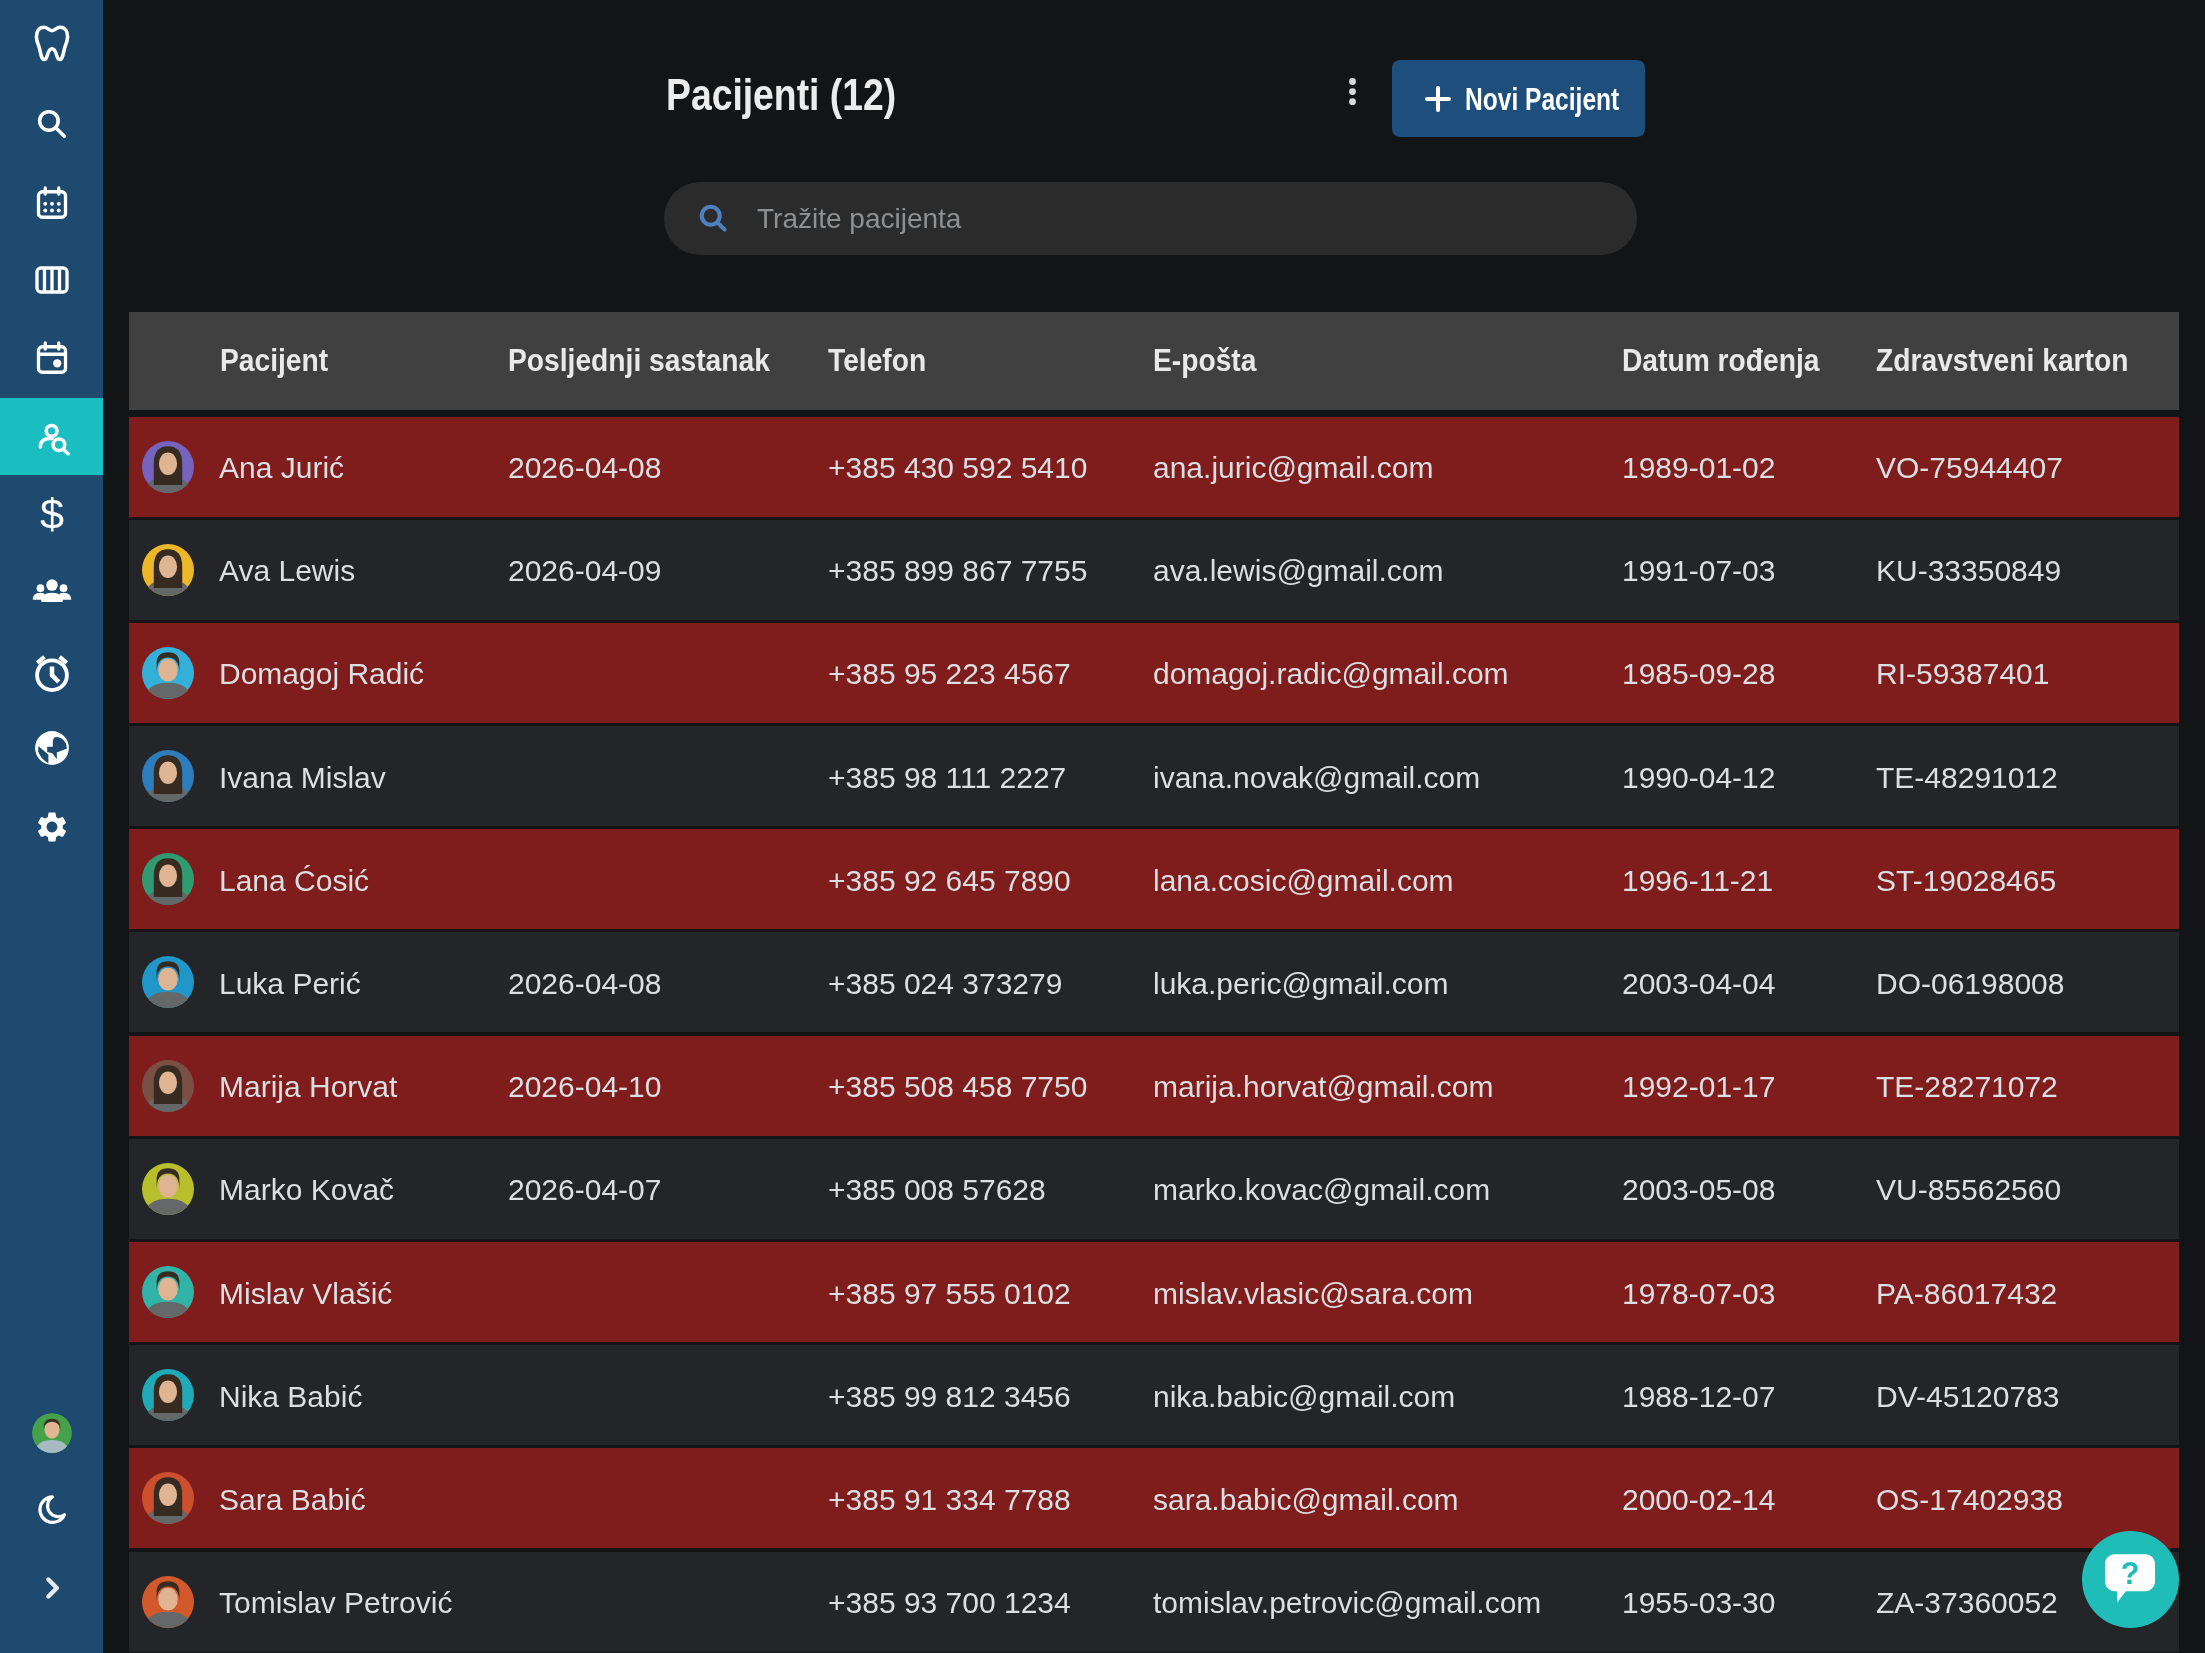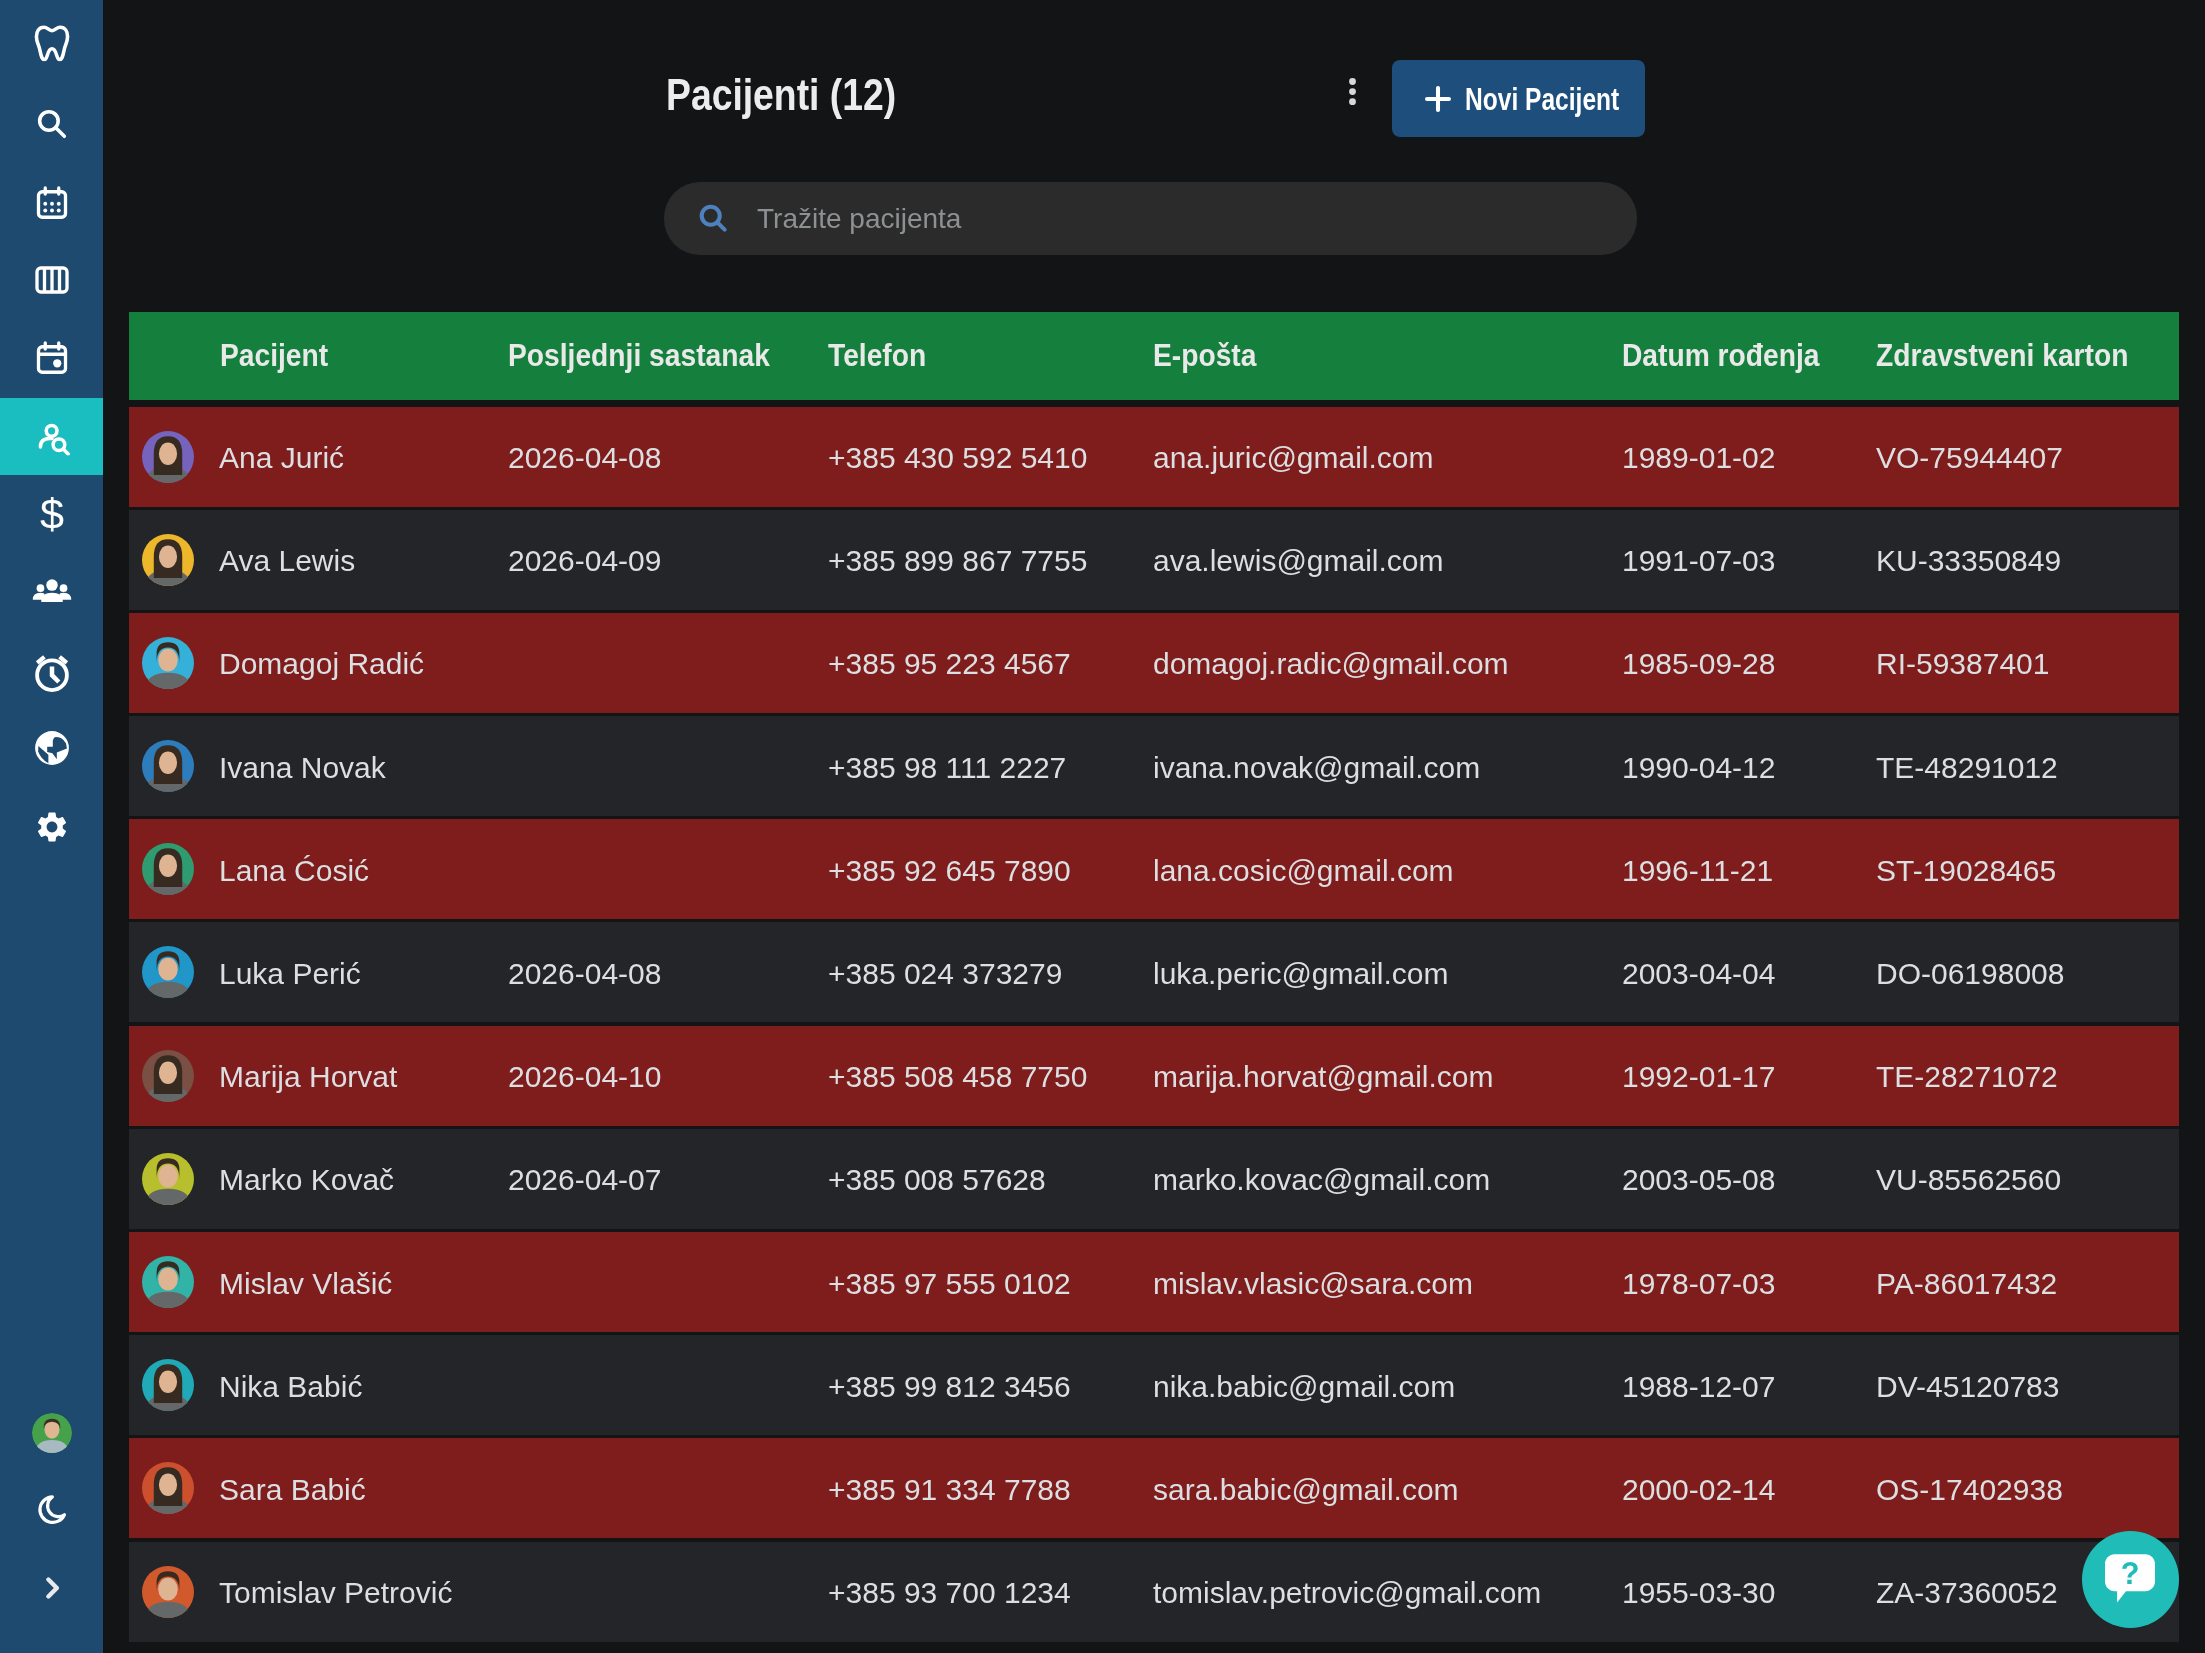--- a/index.html
+++ b/index.html
@@ -9,21 +9,21 @@
   .active-tile { position:absolute; left:0; top:398px; width:103px; height:77px; background:#1bbec0; }
   .title { position:absolute; left:666px; top:69px; font-size:45px; font-weight:bold; color:#ececec; transform:scaleX(0.829); transform-origin:left top; }
   .dots { position:absolute; left:1346px; top:75px; }
   .btn { position:absolute; left:1392px; top:60px; width:253px; height:77px; background:#1d4e7c; border-radius:8px; color:#fff; font-size:31.5px; font-weight:bold; }
   .btn svg { position:absolute; left:33px; top:26px; }
   .btn span { position:absolute; left:73px; top:50%; transform:translateY(-50%) scaleX(0.78); transform-origin:left center; white-space:nowrap; }
   .search { position:absolute; left:664px; top:182px; width:973px; height:73px; background:#2b2b2b; border-radius:36px;text-align:center; }
   .search svg { position:absolute; left:32px; top:18.6px; }
   .search span { position:absolute; left:93px; top:50%; transform:translateY(-50%); color:#8e9193; font-size:28px; }
   .table { position:absolute; left:129px; top:312px; width:2050px; }
-  .thead { position:relative; height:88px; background:#15803d; margin-bottom:6.5px; }
+  .thead { position:relative; height:98px; background:#404040; margin-bottom:6.5px; }
   .thead span { position:absolute; top:50%; transform:translateY(-50%) scaleX(0.91); transform-origin:left center; font-size:31px; font-weight:bold; color:#e9e9e9; }
   .row { position:relative; height:100px; margin-bottom:3.2px; }
   .row.odd { background:#7f1d1d; }
   .row.even { background:#232528; }
   .row span { position:absolute; top:calc(50% + 1.6px); transform:translateY(-50%); font-size:30px; color:#dcdfe2; }
   .row svg.av { position:absolute; left:13px; top:24px; }
   .c1 { left:90px; } .c2 { left:379px; } .c3 { left:699px; } .c4 { left:1024px; } .c5 { left:1493px; } .c6 { left:1747px; }
   .chat { position:absolute; left:2082px; top:1531px; width:97px; height:97px; border-radius:50%; background:#20bdb8; }
 </style>
 </head>
@@ -221,21 +221,21 @@
             <clipPath id="cc">
               <circle cx="32" cy="32" r="32"></circle>
             </clipPath>
             <g clip-path="url(#cc)">
               <path d="M3 64 Q6 44 32 44 Q58 44 61 64 Z" fill="#656868"></path>
               <path d="M32 6.5 Q14.5 6.5 14.5 28 L14.5 54 L49.5 54 L49.5 28 Q49.5 6.5 32 6.5 Z" fill="#362a21"></path>
               <ellipse cx="32" cy="28" rx="11.2" ry="13.8" fill="#dfb492"></ellipse>
             </g>
           </g>
         </svg>
-        <span class="c1">Ivana Novak</span>
+        <span class="c1">Ivana Mislav</span>
         <span class="c3">+385 98 111 2227</span>
         <span class="c4">ivana.novak@gmail.com</span>
         <span class="c5">1990-04-12</span>
         <span class="c6">TE-48291012</span>
       </div>
       <div class="row odd">
         <svg class="av" width="52" height="52" viewBox="0 0 64 64">
           <g>
             <circle cx="32" cy="32" r="32" fill="#2e9b70"></circle>
             <clipPath id="cc">

